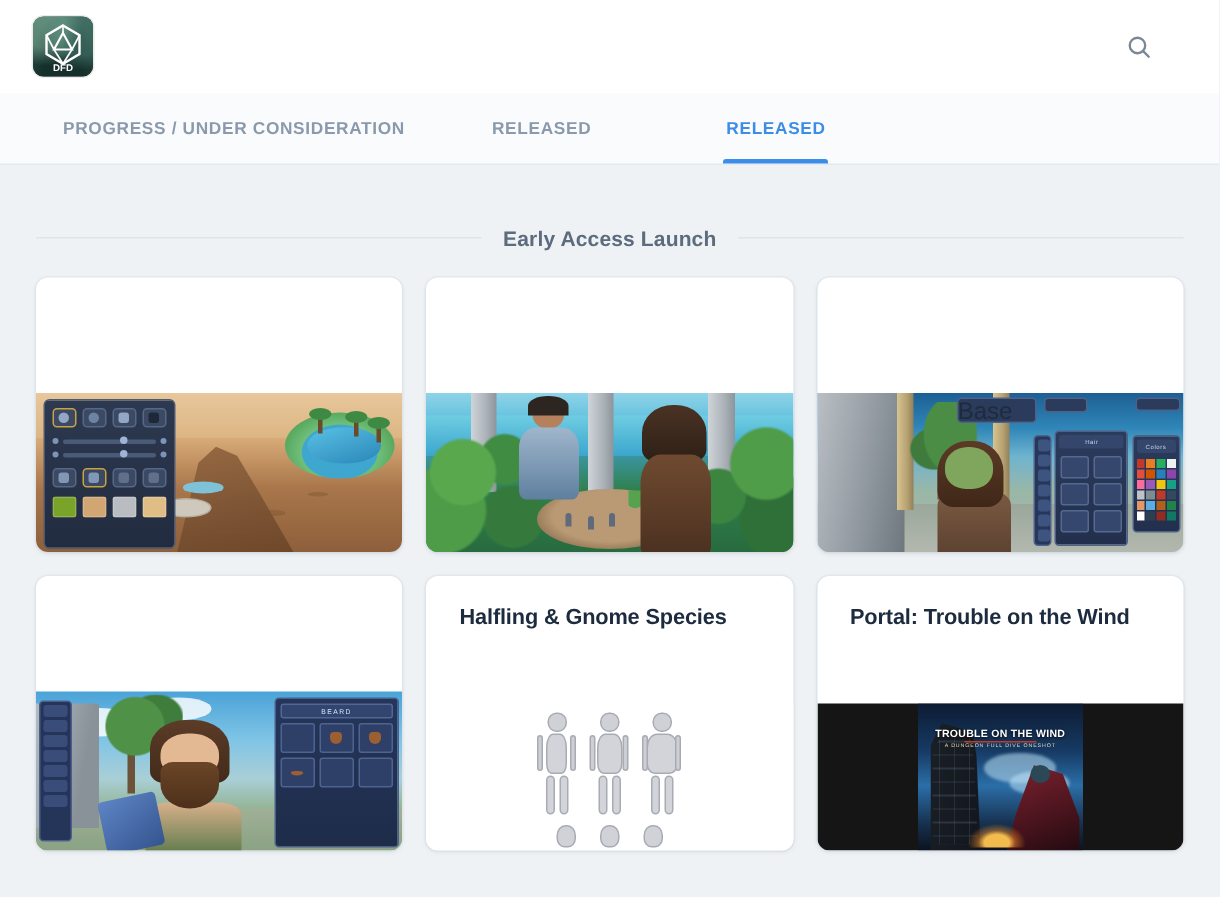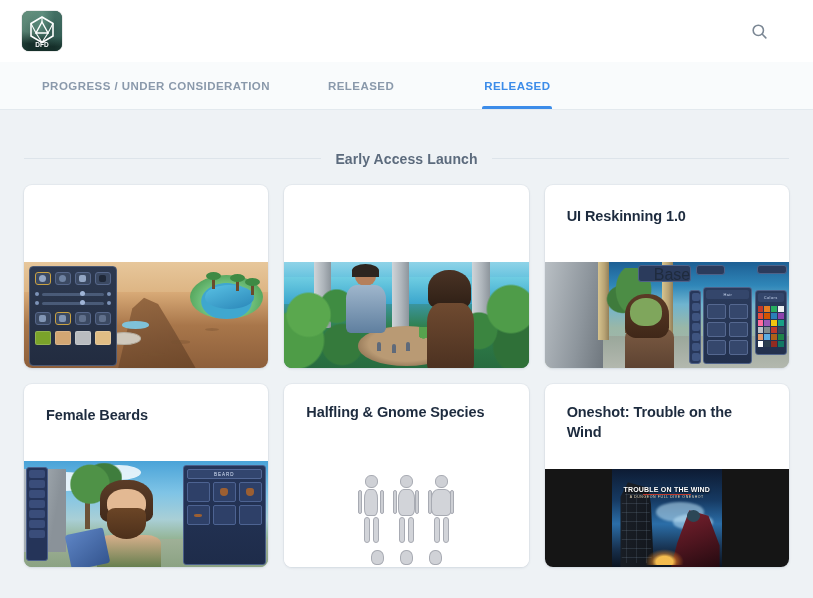--- a/index.html
+++ b/index.html
@@ -512,33 +512,32 @@
         </div>
         <div class="char-r">
           <div class="head" style="left:18%; top:0; width:56%; height:24%; background:#8a5f3e;"></div>
           <div class="head" style="left:8%; top:-3%; width:80%; height:40%; background:linear-gradient(180deg,#4a3325,#2e1f15); border-radius:48% 48% 22% 22%;"></div>
           <div class="body" style="left:6%; top:32%; width:88%; height:72%; background:linear-gradient(180deg,#6f4a30,#4a3020);"></div>
         </div>
       </div>
     </div>
 
     <div class="card">
-      <div class="card-title">UI Reskinning 1.0</div>
       <div class="card-thumb t-ui">
         <div class="ground"></div>
         <div class="bldg-l"></div>
         <div class="pillar" style="left:22%;"></div>
         <div class="pillar" style="left:48%;"></div>
         <div class="trunk"></div>
         <div class="tree-u"></div>
         <div class="orc-body"></div>
         <div class="orc-hair"></div>
         <div class="orc-head"></div>
 
-        <div class="ui-topbar" style="left:38%; top:3%; width:22%; height:16%;text-align:right;">
+        <div class="ui-topbar" style="left:38%; top:3%; width:22%; height:16%;">
           <div class="ph">Base</div>
         </div>
         <div class="ui-topbar" style="left:62%; top:3%; width:12%; height:9%;"></div>
         <div class="ui-topbar" style="right:1%; top:3%; width:12%; height:8%;"></div>
 
         <div class="ui-rail" style="left:59%; top:26%; width:5%; height:70%;">
           <i></i>
             <i></i>
             <i></i>
             <i></i>
@@ -585,21 +584,20 @@
             <span style="background:#ffffff"></span>
             <span style="background:#2c3e50"></span>
             <span style="background:#922b21"></span>
             <span style="background:#117864"></span>
           </div>
         </div>
       </div>
     </div>
 
     <div class="card">
-      <div class="card-title">Female Beards</div>
       <div class="card-thumb t-beard">
         <div class="cloud" style="left:6%; top:10%; width:22%; height:18%;"></div>
         <div class="cloud" style="left:30%; top:4%; width:18%; height:14%;"></div>
         <div class="cloud" style="left:0%; top:34%; width:16%; height:14%;"></div>
         <div class="groundb"></div>
         <div class="bldgb"></div>
         <div class="trunkb"></div>
         <div class="treeb"></div>
         <div class="torso"></div>
         <div class="hairb"></div>
@@ -680,21 +678,21 @@
         </div>
         <div class="heads">
           <i></i>
           <i></i>
           <i></i>
         </div>
       </div>
     </div>
 
     <div class="card two-line">
-      <div class="card-title">Oneshot: Trouble on the Wind</div>
+      <div class="card-title">Portal: Trouble on the Wind</div>
       <div class="card-thumb t-oneshot">
         <div class="poster">
           <div class="sky-cloud" style="left:40%; top:34%; width:44%; height:20%;"></div>
           <div class="sky-cloud" style="left:56%; top:46%; width:36%; height:16%;"></div>
           <div class="tower"></div>
           <div class="tower-lines"></div>
           <div class="figure"></div>
           <div class="fig-head"></div>
           <div class="glow"></div>
           <div class="ptitle">TROUBLE ON THE WIND</div>

